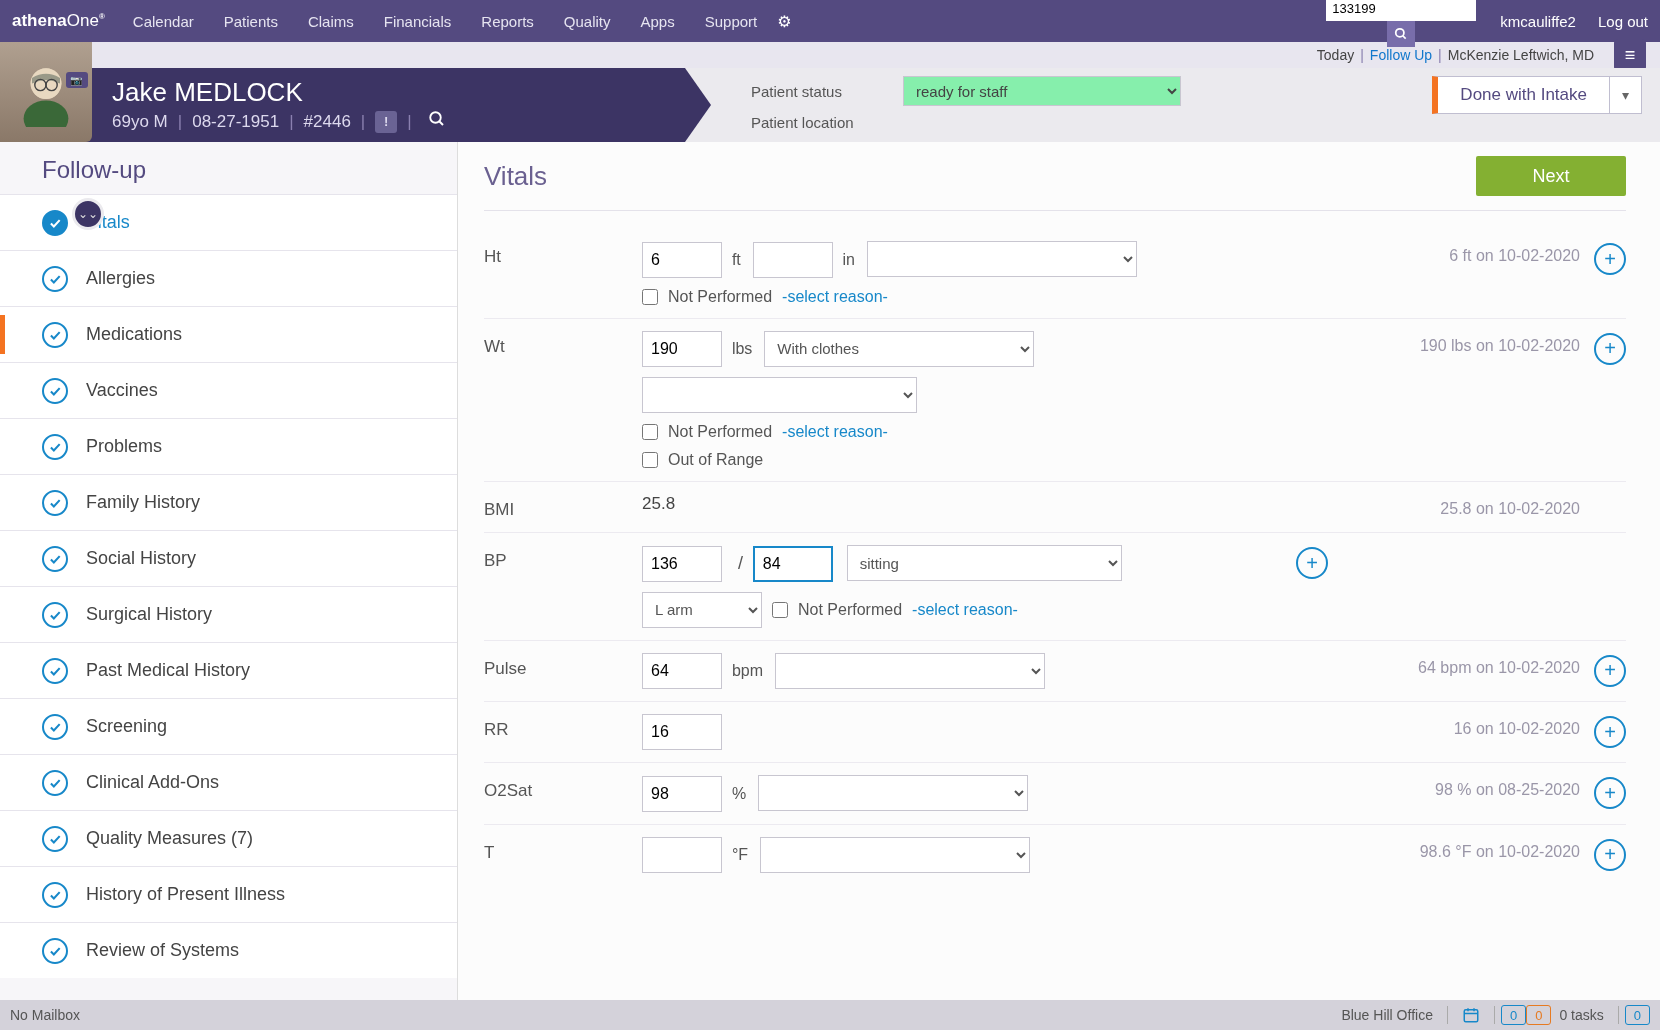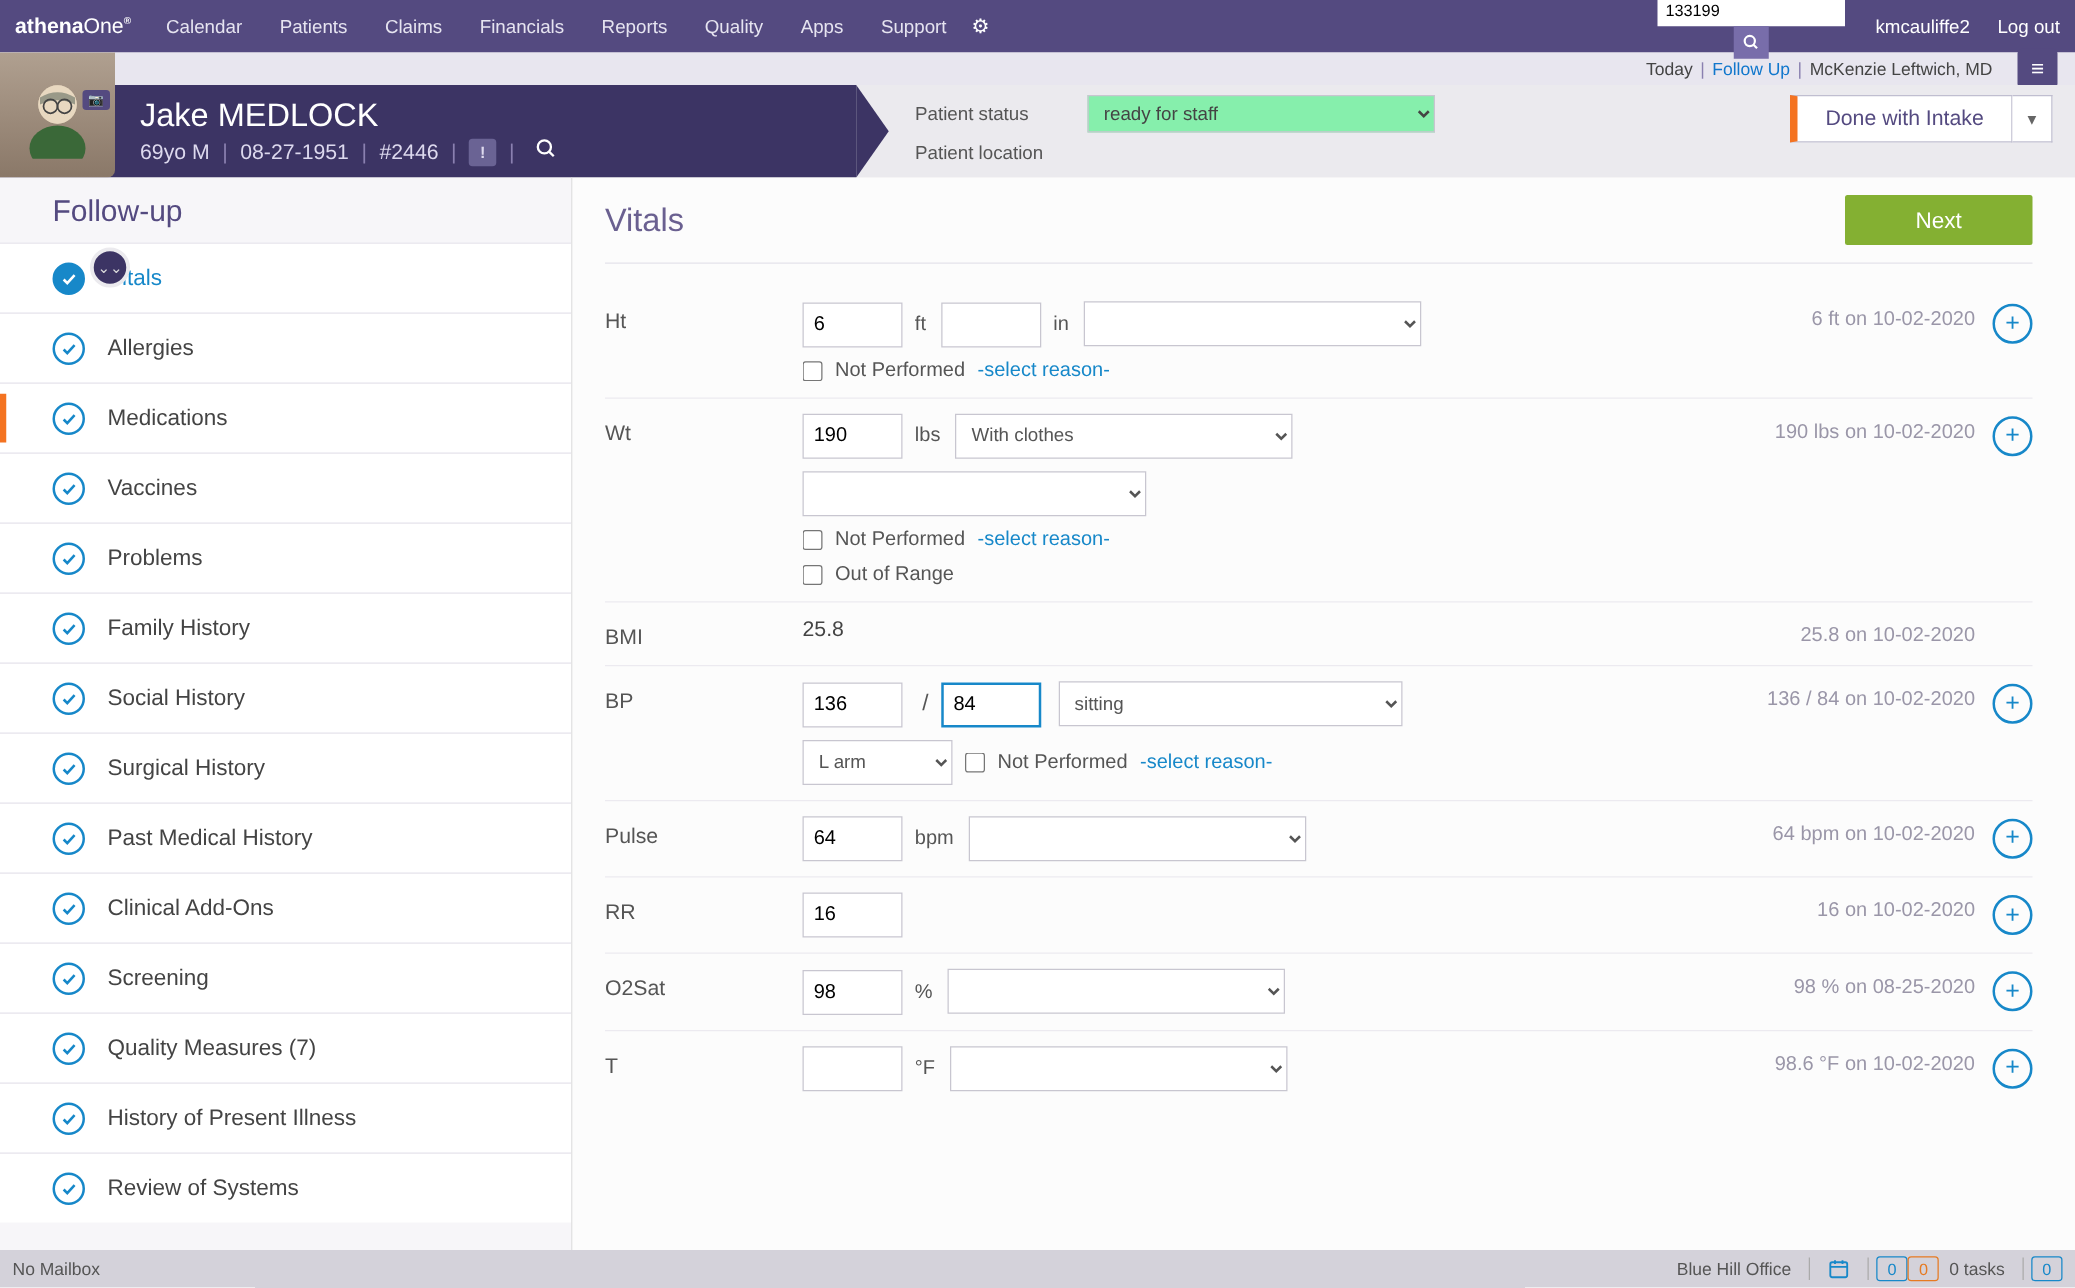--- a/index.html
+++ b/index.html
@@ -33,21 +33,21 @@
   .patient-meta { font-size: 17px; color:#ddd9ee; margin-top:2px; display:flex; align-items:center; gap:10px;}
   .pipe { color:#8a80b0;}
   .alertbox { width:22px; height:22px; background:#6a6394; border-radius:3px; display:inline-flex; align-items:center; justify-content:center; font-weight:bold; font-size:13px;}
   .searchp { margin-left:6px; font-size:18px; cursor:pointer;}
   .banner-notch { position:absolute; right:-26px; top:0; width:0; height:0; border-top:37px solid transparent; border-bottom:37px solid transparent; border-left:26px solid #3c3464;}
   .banner-wrapper { position:relative; width:685px; height:100%; }
 
   
   .status-area { background:#ebeaee; padding: 8px 18px 10px 732px; margin-top:-74px; height:74px; display:flex; justify-content:space-between; align-items:flex-start;}
   .status-fields { display:flex; flex-direction:column; gap:8px; }
-  .status-row { display:flex; align-items:center; gap:16px; }
+  .status-row { display:flex; align-items:center; gap:30px;margin-left:19px; }
   .status-row label { width:122px; color:#555; font-size:15px;}
   .status-row select { width:278px; height:30px; border:1px solid #c8c6d0; background:#86efac; padding:0 8px; font-size:15px; color:#444;}
   .done-wrap { display:flex; }
   .done-btn { border:1px solid #c0bed0; border-left:6px solid #f47321; background:#fff; color:#544a80; height:38px; padding:0 22px; font-size:17px; display:flex; align-items:center; cursor:pointer;}
   .done-caret { border:1px solid #c0bed0; border-left:none; width:32px; height:38px; background:#fff; display:flex; align-items:center; justify-content:center; color:#666; cursor:pointer;}
 
   .chevron-down { position:absolute; left:72px; top:130px; width:32px; height:32px; background:#3c3464; border-radius:50%; border:3px solid #ebeaee; color:#ddd; display:flex; align-items:center; justify-content:center; cursor:pointer; z-index:5; font-size:12px;}
 
   
   .main { display:flex; position:absolute; top:142px; bottom:30px; left:0; right:0;}
@@ -261,29 +261,29 @@
             </svg>
           </span>
           <span>Past Medical History</span>
         </div>
         <div class="side-item">
           <span class="check-circle">
             <svg viewBox="0 0 24 24" fill="none" stroke="currentColor" stroke-width="3.5">
               <polyline points="5 13 10 18 20 7"></polyline>
             </svg>
           </span>
+          <span>Screening</span>
+        </div>
+        <div class="side-item">
+          <span class="check-circle">
+            <svg viewBox="0 0 24 24" fill="none" stroke="currentColor" stroke-width="3.5">
+              <polyline points="5 13 10 18 20 7"></polyline>
+            </svg>
+          </span>
           <span>Clinical Add-Ons</span>
-        </div>
-        <div class="side-item">
-          <span class="check-circle">
-            <svg viewBox="0 0 24 24" fill="none" stroke="currentColor" stroke-width="3.5">
-              <polyline points="5 13 10 18 20 7"></polyline>
-            </svg>
-          </span>
-          <span>Screening</span>
         </div>
         <div class="side-item">
           <span class="check-circle">
             <svg viewBox="0 0 24 24" fill="none" stroke="currentColor" stroke-width="3.5">
               <polyline points="5 13 10 18 20 7"></polyline>
             </svg>
           </span>
           <span>Quality Measures  (7)</span>
         </div>
         <div class="side-item">
@@ -372,21 +372,20 @@
           <input class="num active" value="84" style="">
           <select class="vsel" style="width:275px; margin-left:4px;"><option>sitting</option></select>
         </div>
         <div class="line2">
           <select class="vsel" style="width:120px"><option>L arm</option></select>
           <input type="checkbox" style="">
           <span>Not Performed</span>
           <span class="reason-link">-select reason-</span>
         </div>
       </div>
-      <div class="vital-prev">136 / 84 on 10-02-2020</div>
       <div class="add-btn">+</div>
     </div>
 
     <div class="vital-row">
       <div class="vital-label">Pulse</div>
       <div class="vital-inputs">
         <input class="num" value="64" style="">
         <span class="unit">bpm</span>
         <select class="vsel" style="width:270px"><option></option></select>
       </div>

